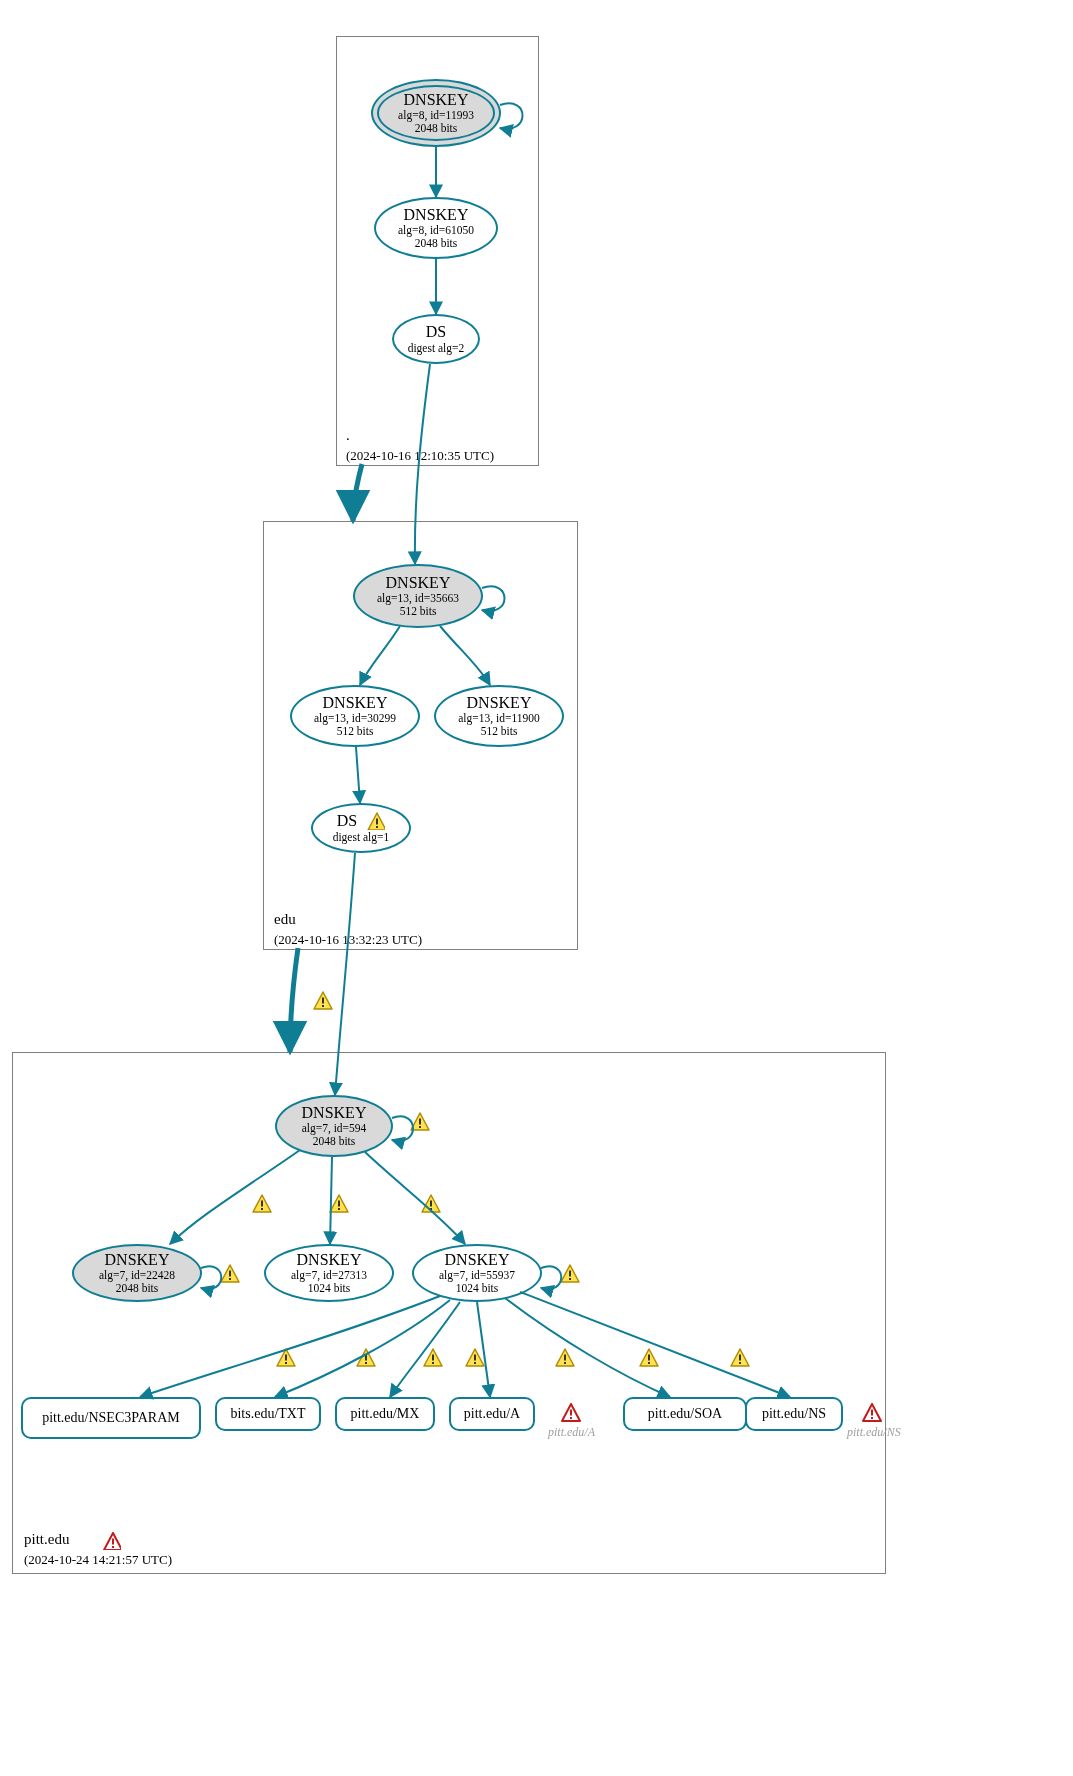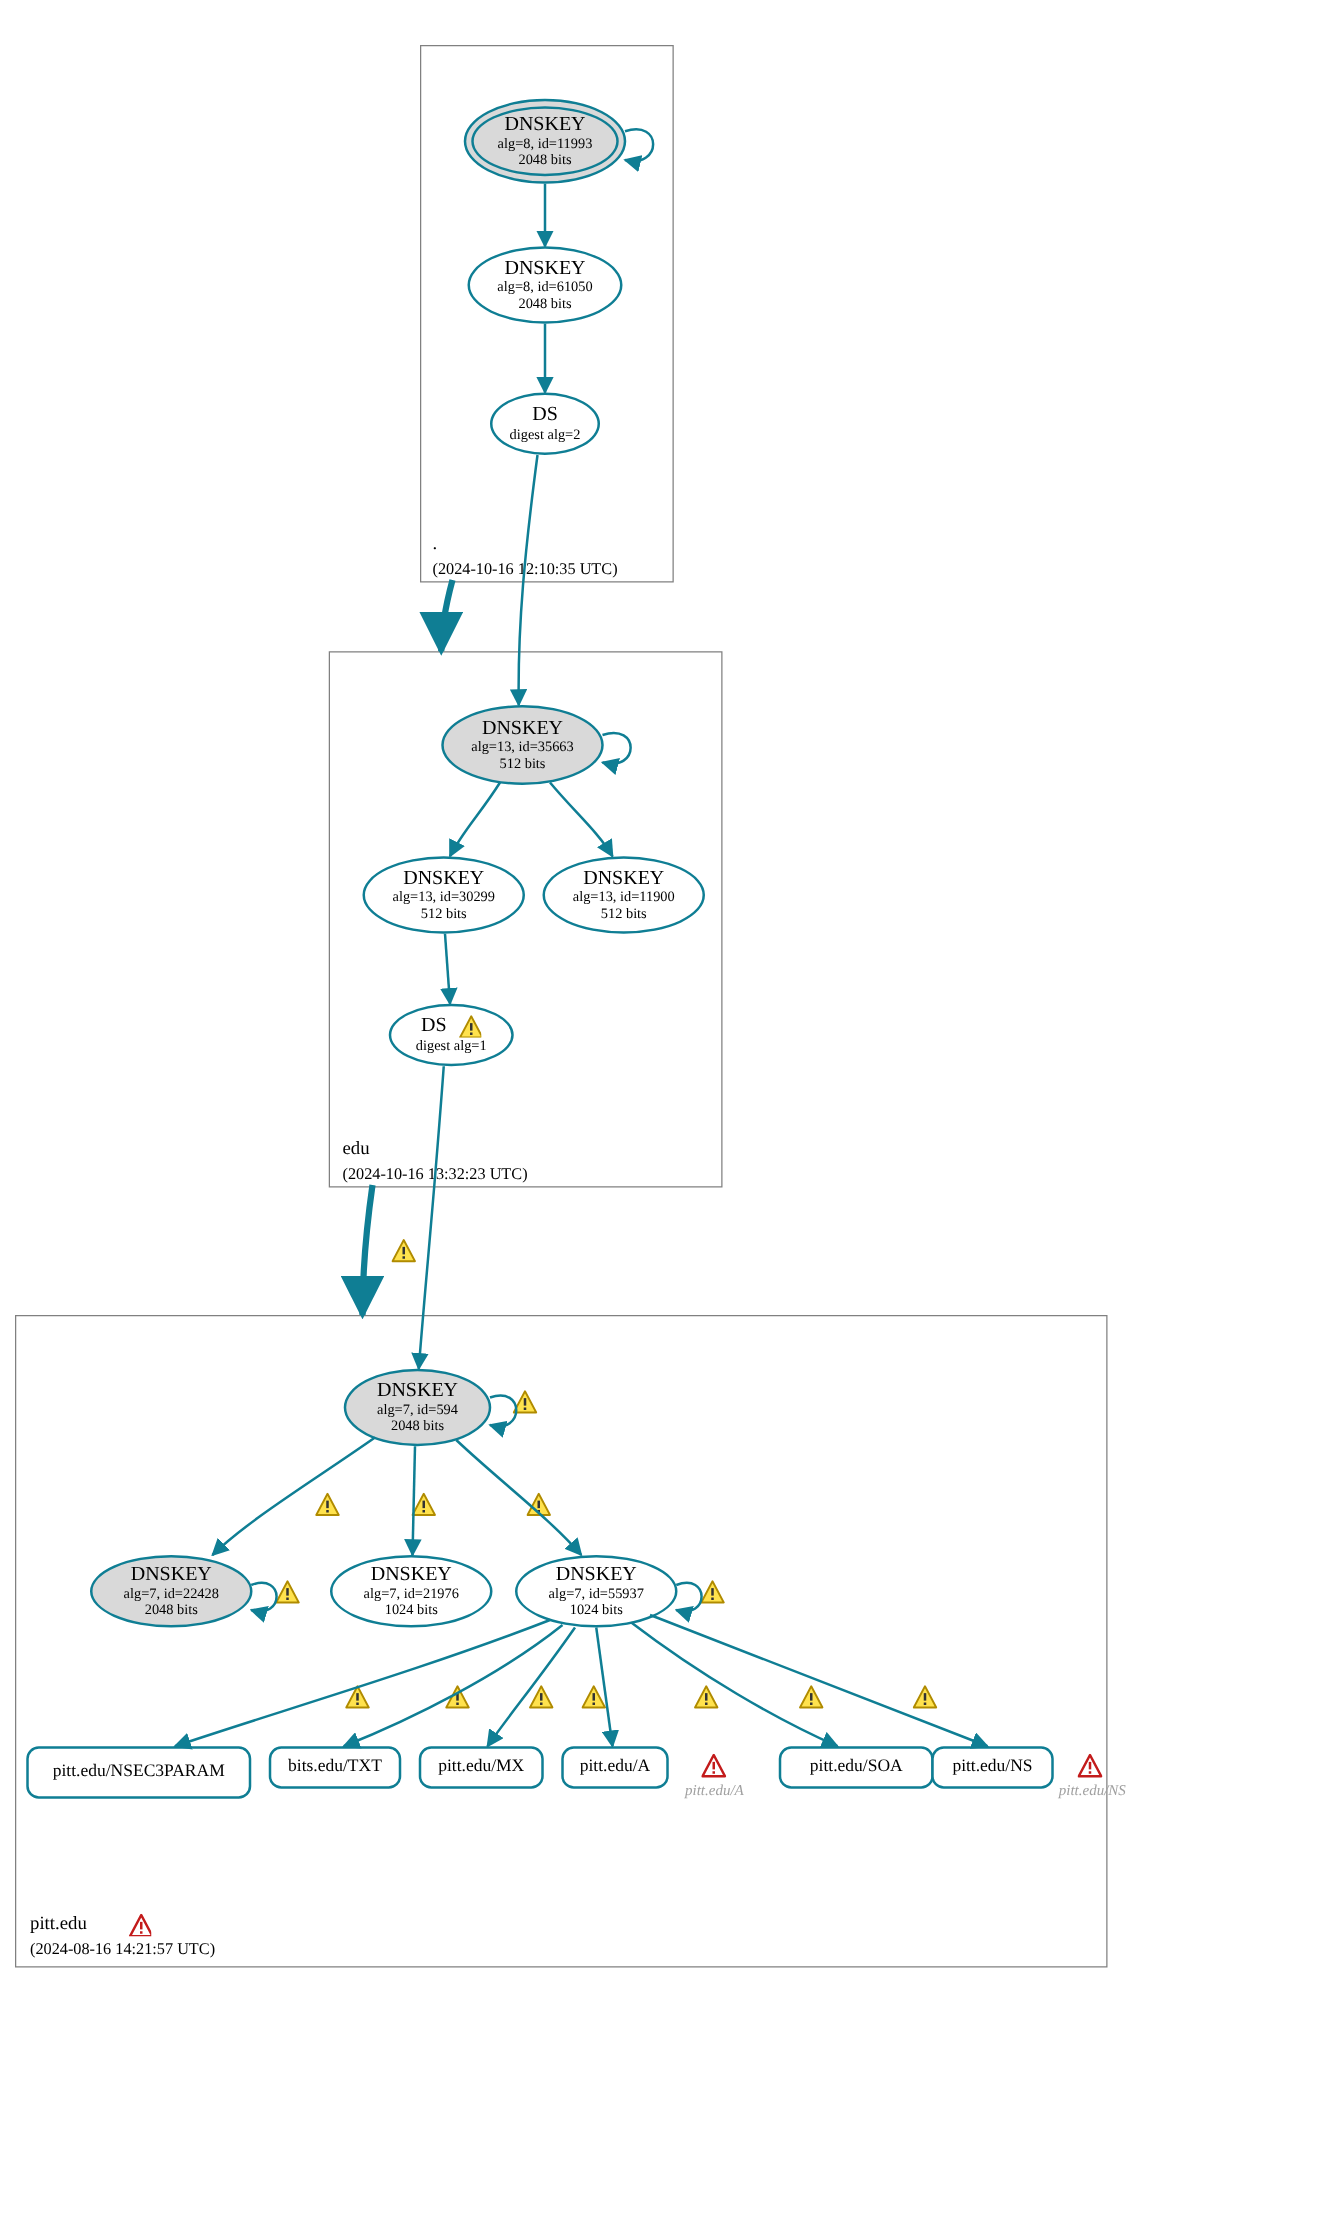--- a/index.html
+++ b/index.html
@@ -108,21 +108,21 @@
   <span>edu</span><br>
   <span class="ts">(2024-10-16 13:32:23 UTC)</span>
 </div>
 
 <div class="zone-box" style="left:12px; top:1052px; width:872px; height:520px;"></div>
 <div class="zone-label" style="left:24px; top:1530px;">
   <span>pitt.edu</span>
   <span class="icon-inline err" style="margin-left:30px;"><svg>
         <use href="#err-tri"></use>
       </svg></span><br>
-  <span class="ts">(2024-08-16 14:21:57 UTC)</span>
+  <span class="ts">(2024-10-24 14:21:57 UTC)</span>
 </div>
 
 <div class="node ellipse dbl grey" style="left:371px; top:79px; width:130px; height:68px;">
   <div class="title">DNSKEY</div>
   <div class="sub">alg=8, id=11993</div>
   <div class="sub">2048 bits</div>
 </div>
 
 <div class="node ellipse" style="left:374px; top:197px; width:124px; height:62px;">
   <div class="title">DNSKEY</div>
@@ -182,21 +182,21 @@
   <div class="sub">2048 bits</div>
 </div>
 <span class="icon warn" style="left:220px; top:1264px;">
     <svg>
       <use href="#warn-tri"></use>
     </svg>
   </span>
 
 <div class="node ellipse" style="left:264px; top:1244px; width:130px; height:58px;">
   <div class="title">DNSKEY</div>
-  <div class="sub">alg=7, id=21976</div>
+  <div class="sub">alg=7, id=27313</div>
   <div class="sub">1024 bits</div>
 </div>
 
 <div class="node ellipse" style="left:412px; top:1244px; width:130px; height:58px;">
   <div class="title">DNSKEY</div>
   <div class="sub">alg=7, id=55937</div>
   <div class="sub">1024 bits</div>
 </div>
 <span class="icon warn" style="left:560px; top:1264px;">
     <svg>

